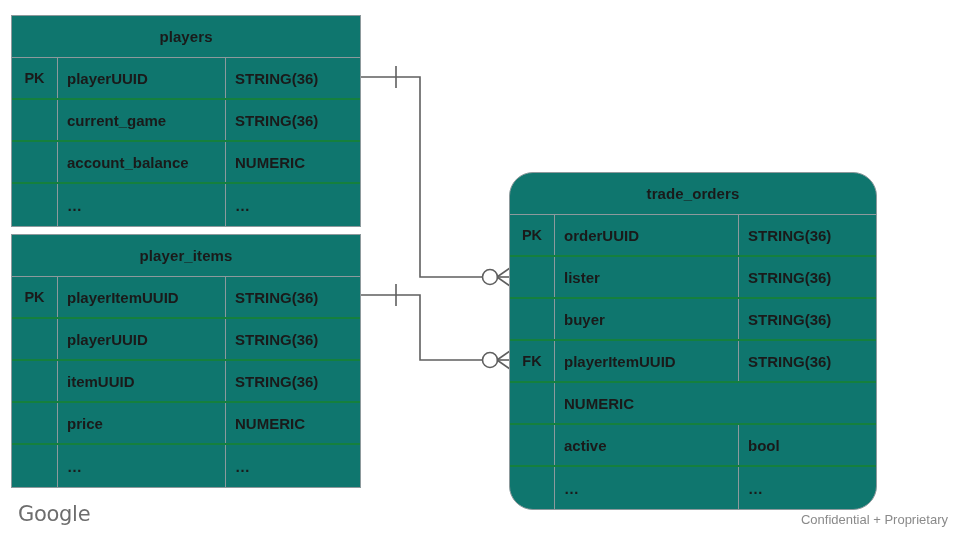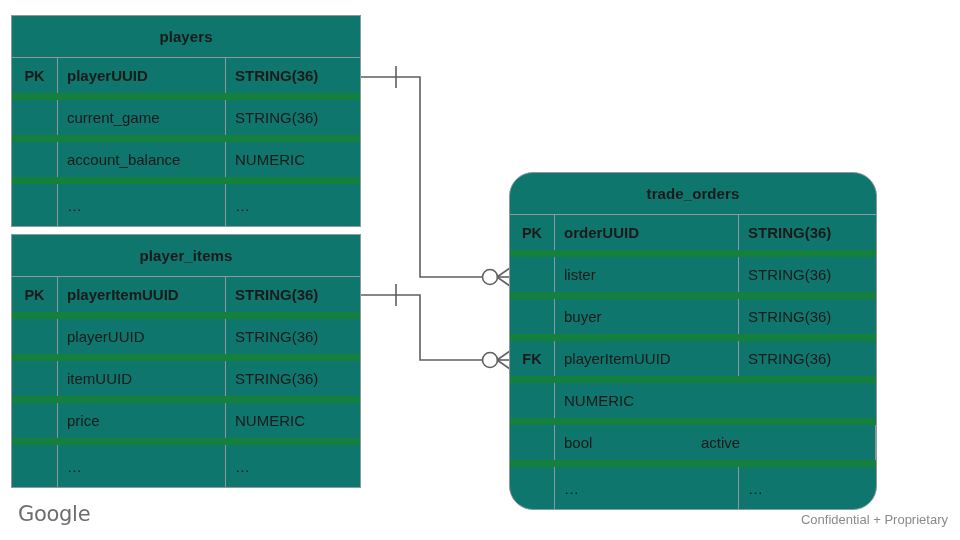--- a/index.html
+++ b/index.html
@@ -26,21 +26,21 @@
     position: absolute;
     box-sizing: border-box;
     border: 1px solid #8d999c;
     background: #0f766e;
     border-collapse: collapse;
   }
   .er-row {
     display: flex;
     box-sizing: border-box;
     height: 42px;
-    border-bottom: 7px solid #15803d;
+    border-bottom: 2px solid #15803d;
   }
   .er-row:last-child { border-bottom: none; }
 
   .er-title {
     display: flex;
     align-items: center;
     justify-content: center;
     width: 100%;
     height: 42px;
     box-sizing: border-box;
@@ -52,20 +52,21 @@
   }
 
   .cell {
     box-sizing: border-box;
     display: flex;
     align-items: center;
     font-size: 15px;
     color: #1a1a1a;
     overflow: hidden;
     white-space: nowrap;
+    font-weight: bold;
   }
   .c-key {
     justify-content: center;
     border-right: 1px solid #8d999c;
     font-weight: bold;
     font-size: 14.5px;
   }
   .c-name {
     border-right: 1px solid #8d999c;
     padding-left: 9px;
@@ -232,22 +233,22 @@
       <div class="cell c-type" style="width:137px;">STRING(36)</div>
     </div>
 
     <div class="er-row">
       <div class="cell c-key" style="width:45px;"></div>
       <div class="cell c-type" style="width:137px;">NUMERIC</div>
     </div>
 
     <div class="er-row">
       <div class="cell c-key" style="width:45px;"></div>
+      <div class="cell c-name" style="width:184px;">active</div>
       <div class="cell c-type" style="width:137px;">bool</div>
-      <div class="cell c-name" style="width:184px;">active</div>
     </div>
 
     <div class="er-row">
       <div class="cell c-key" style="width:45px;"></div>
       <div class="cell c-name c-ellipsis" style="width:184px;">…</div>
       <div class="cell c-type c-ellipsis" style="width:137px;">…</div>
     </div>
   </div>
 
   <div class="g-logo">Google</div>

